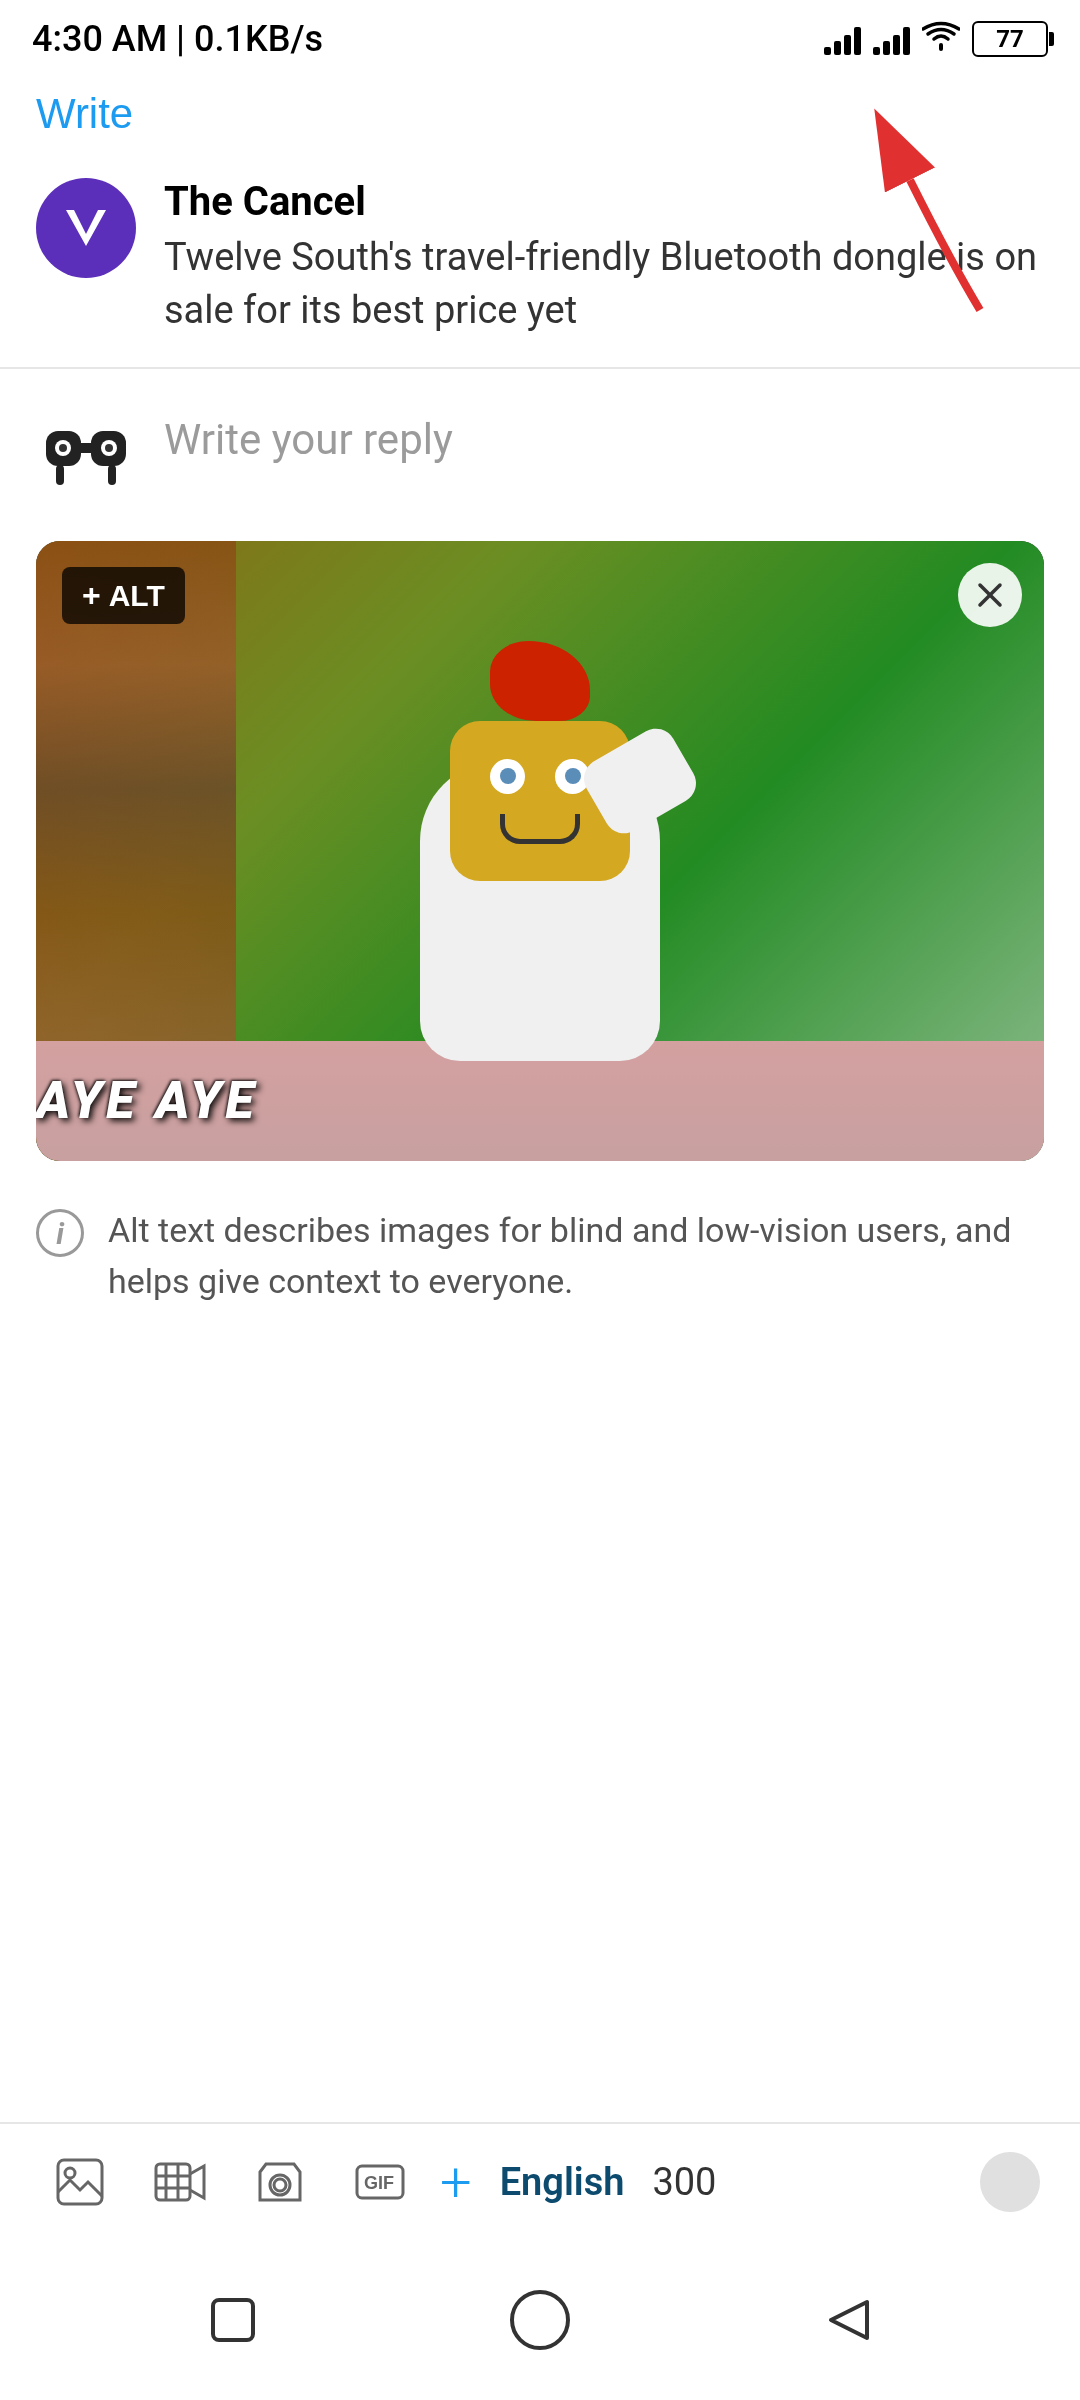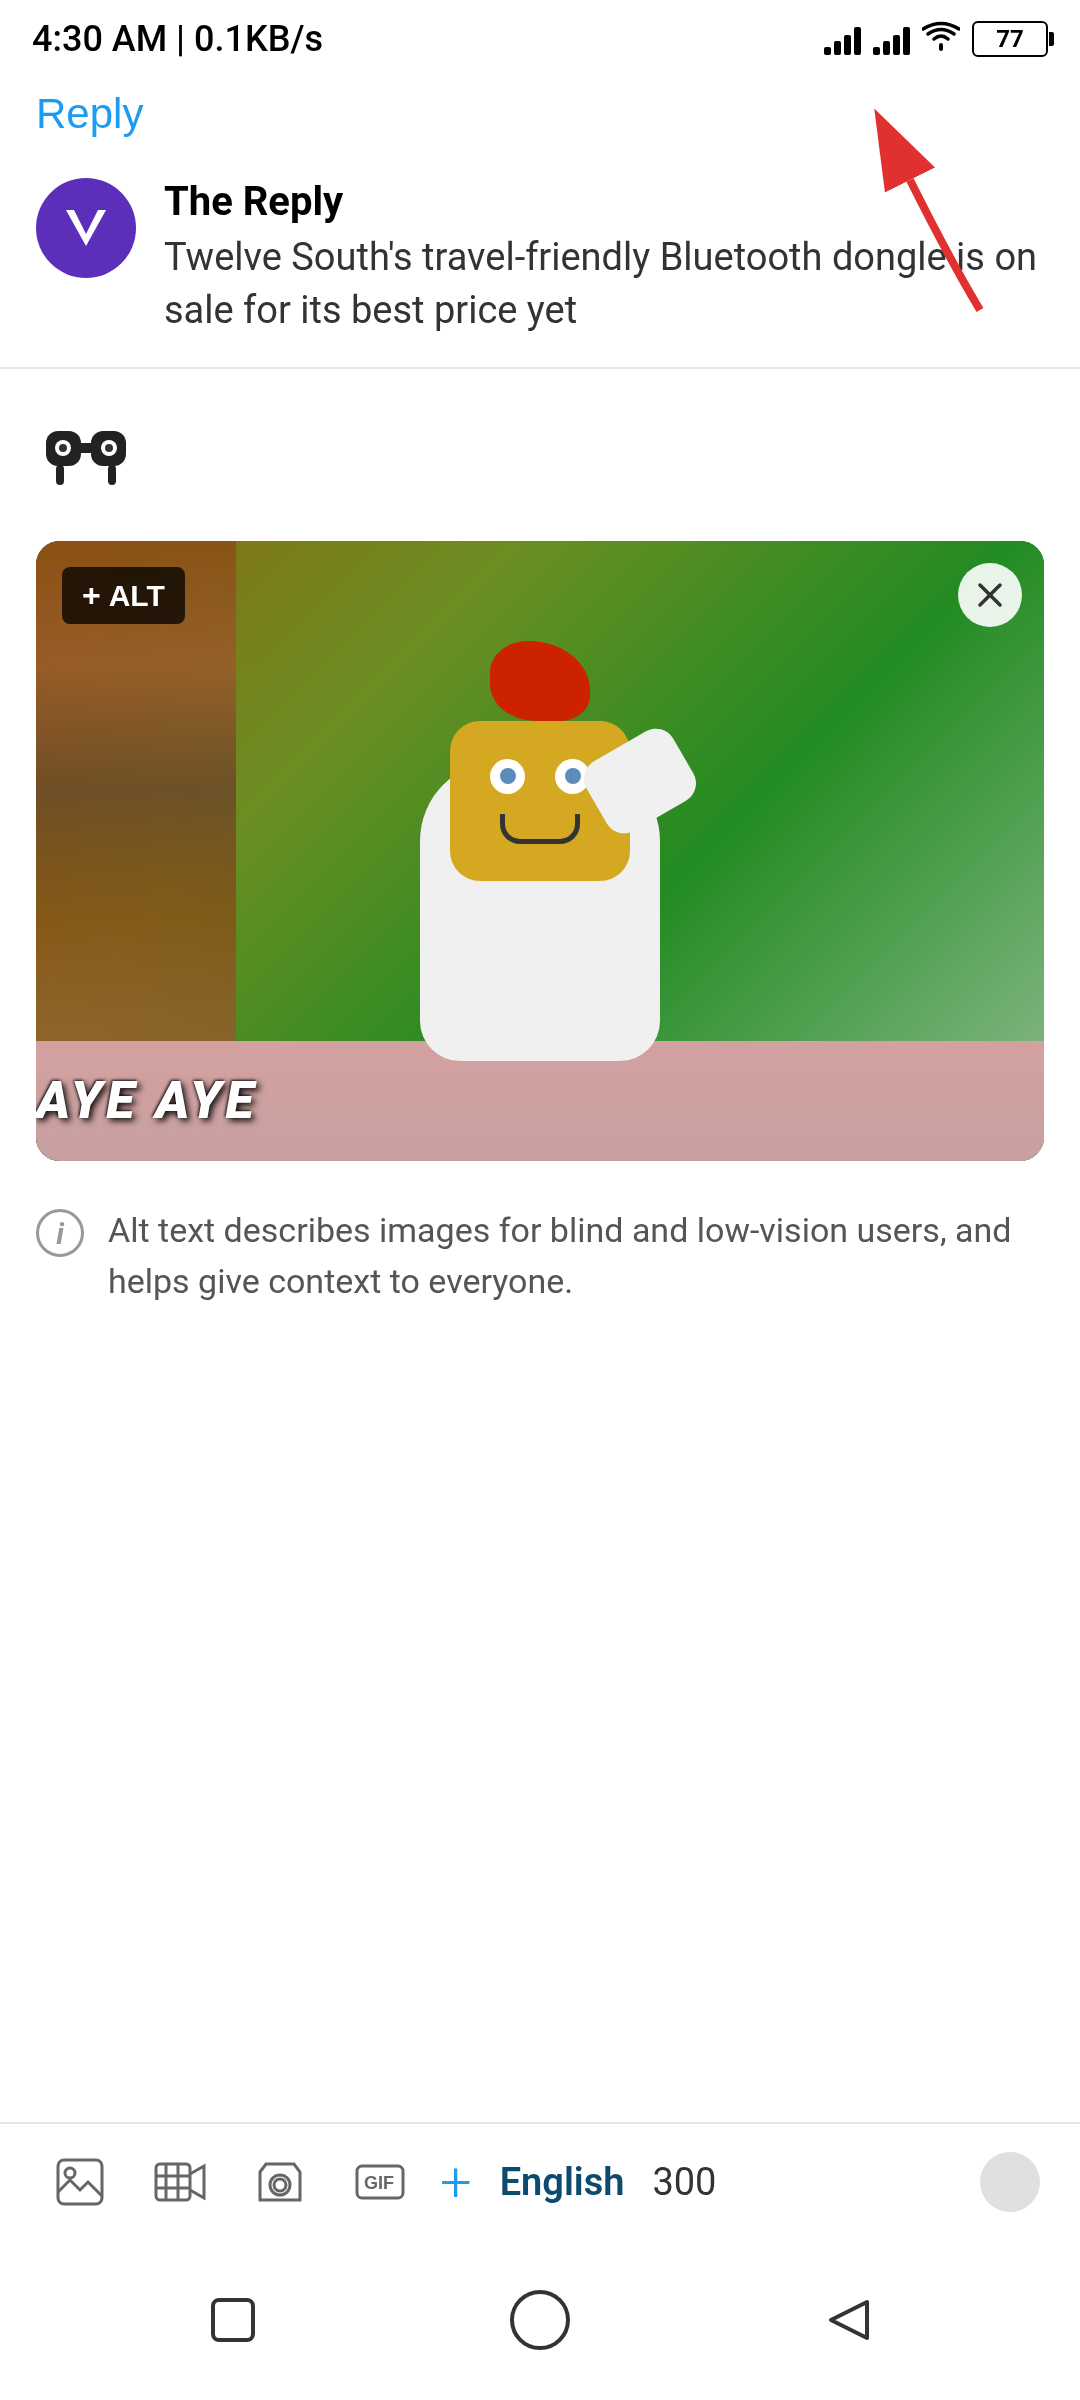--- a/index.html
+++ b/index.html
@@ -495,41 +495,41 @@
       </svg>
     </span>
 
     <div class="battery-box">
       <span>77</span>
     </div>
   </div>
 </div>
 
 <div class="top-nav">
-  <button class="cancel-btn">Reply</button>
+  <button class="cancel-btn">Write</button>
 </div>
 
 <svg class="red-arrow-svg" viewBox="0 0 300 220">
   <defs>
     <marker id="arrowhead" markerWidth="10" markerHeight="7" refX="0" refY="3.5" orient="auto">
       <polygon points="0 0, 10 3.5, 0 7" fill="#e03030"></polygon>
     </marker>
   </defs>
   <path d="M 230 210 Q 200 160 160 80" stroke="#e03030" stroke-width="8" fill="none" marker-end="url(#arrowhead)"></path>
 </svg>
 
 <div class="original-post">
   <div class="avatar-circle">
     <svg viewBox="0 0 60 60" fill="none">
 
       <polygon points="10,12 30,48 50,12 42,12 30,36 18,12" fill="#fff"></polygon>
     </svg>
   </div>
   <div class="post-content">
-    <div class="post-author">The Reply</div>
+    <div class="post-author">The Cancel</div>
     <div class="post-text">Twelve South's travel-friendly Bluetooth dongle is on sale for its best price yet</div>
   </div>
 </div>
 
 <div class="divider"></div>
 
 <div class="reply-area">
   <div class="reply-avatar">
 
     <svg width="100" height="100" viewBox="0 0 100 100">
@@ -540,20 +540,21 @@
 
       <rect x="20" y="64" width="8" height="20" rx="4" fill="#222"></rect>
       <rect x="72" y="64" width="8" height="20" rx="4" fill="#222"></rect>
 
       <circle cx="27" cy="47" r="8" fill="#fff"></circle>
       <circle cx="73" cy="47" r="8" fill="#fff"></circle>
       <circle cx="27" cy="47" r="4" fill="#333"></circle>
       <circle cx="73" cy="47" r="4" fill="#333"></circle>
     </svg>
   </div>
+  <div class="reply-input">Write your reply</div>
 </div>
 
 <div class="image-container">
   <div class="meme-image">
 
     <div class="bg-bookshelf"></div>
 
     <div class="bg-floor"></div>
 
     <div class="char-body">

